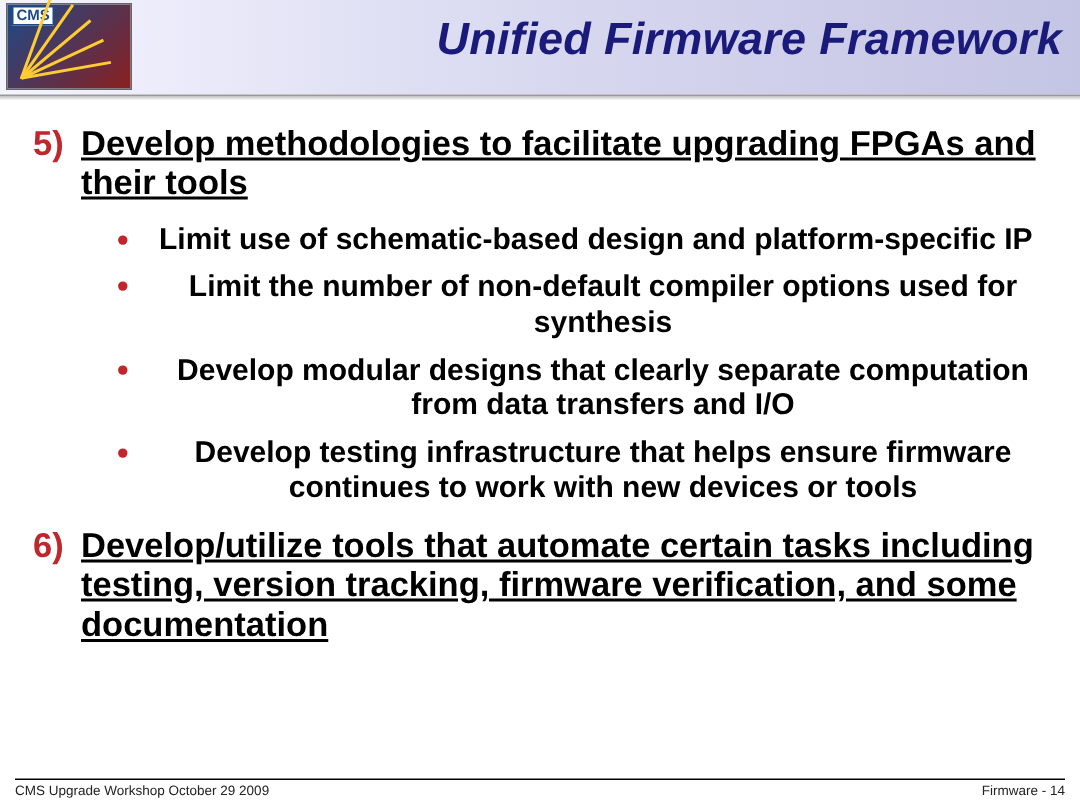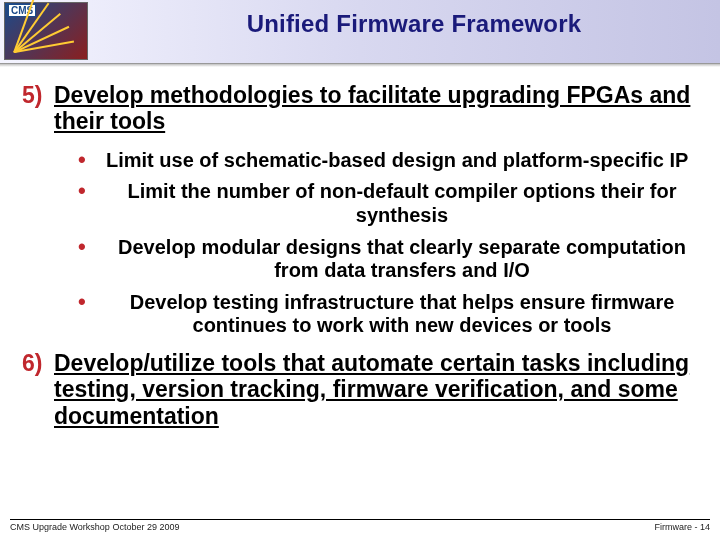--- a/index.html
+++ b/index.html
@@ -4,21 +4,21 @@
 <style>
   * { margin: 0; padding: 0; box-sizing: border-box; }
   html, body { width: 720px; height: 540px; background: #fff; font-family: Arial, Helvetica, sans-serif; color: #000; overflow: hidden; }
   .slide { position: relative; width: 720px; height: 540px; }
   .title-bar { position: relative; height: 64px; border-bottom: 1px solid #999; background: linear-gradient(to right, #f4f4ff 0%, #d8d8f0 50%, #c4c4e4 100%); }
   .title-bar::after { content: ""; position: absolute; left: 0; right: 0; bottom: -4px; height: 3px; background: linear-gradient(to bottom, rgba(0,0,0,0.25), rgba(0,0,0,0)); }
   .logo { position: absolute; left: 4px; top: 2px; width: 84px; height: 58px; border: 1px solid #666; background: linear-gradient(135deg, #1b4a8a 0%, #8a1f1f 100%); }
   .logo-label { position: absolute; left: 3px; top: 1px; background: #fff; color: #1b4a8a; font-size: 10px; font-weight: bold; padding: 0 2px; border: 1px solid #1b4a8a; }
   .logo-rays { position: absolute; left: 10px; bottom: 6px; width: 60px; height: 40px; }
   .logo-rays .ray { position: absolute; left: 0; bottom: 0; width: 60px; height: 2px; background: #ffcc33; transform-origin: left bottom; }
-  .title-text { position: absolute; left: 120px; right: 12px; top: 10px; font-size: 24px; font-weight: bold; color: #1a1a7a; text-align: center; letter-spacing: 0.2px; }
+  .title-text { position: absolute; left: 120px; right: 12px; top: 10px; font-size: 30px; font-weight: bold; color: #1a1a7a; text-align: right; letter-spacing: 0.2px; font-style: italic; }
   .content { padding: 18px 22px 0 22px; }
   .row5 { display: flex; align-items: flex-start; }
   .num-marker { color: #c0272d; font-weight: bold; font-size: 23px; width: 32px; flex-shrink: 0; }
   .lead-text { font-size: 23px; font-weight: bold; color: #000; line-height: 1.15; text-decoration: underline; }
   .bullets { margin: 14px 0 0 56px; }
   .bullet-row { display: flex; align-items: flex-start; margin-bottom: 8px; }
   .bullet-dot { width: 28px; flex-shrink: 0; color: #c0272d; font-size: 22px; line-height: 1; font-weight: bold; }
   .bullet-text { font-size: 20px; font-weight: bold; line-height: 1.18; text-align: center; }
   .row6 { display: flex; align-items: flex-start; margin-top: 12px; }
   .footer { position: absolute; left: 10px; right: 10px; bottom: 8px; display: flex; justify-content: space-between; font-size: 9px; color: #222; border-top: 1px solid #000; padding-top: 2px; }
@@ -49,21 +49,21 @@
       <div class="lead-text">Develop methodologies to facilitate upgrading FPGAs and their tools</div>
     </div>
 
     <div class="bullets">
       <div class="bullet-row">
         <div class="bullet-dot">•</div>
         <div class="bullet-text">Limit use of schematic-based design and platform-specific IP</div>
       </div>
       <div class="bullet-row">
         <div class="bullet-dot">•</div>
-        <div class="bullet-text">Limit the number of non-default compiler options their for synthesis</div>
+        <div class="bullet-text">Limit the number of non-default compiler options used for synthesis</div>
       </div>
       <div class="bullet-row">
         <div class="bullet-dot">•</div>
         <div class="bullet-text">Develop modular designs that clearly separate computation from data transfers and I/O</div>
       </div>
       <div class="bullet-row">
         <div class="bullet-dot">•</div>
         <div class="bullet-text">Develop testing infrastructure that helps ensure firmware continues to work with new devices or tools</div>
       </div>
     </div>

